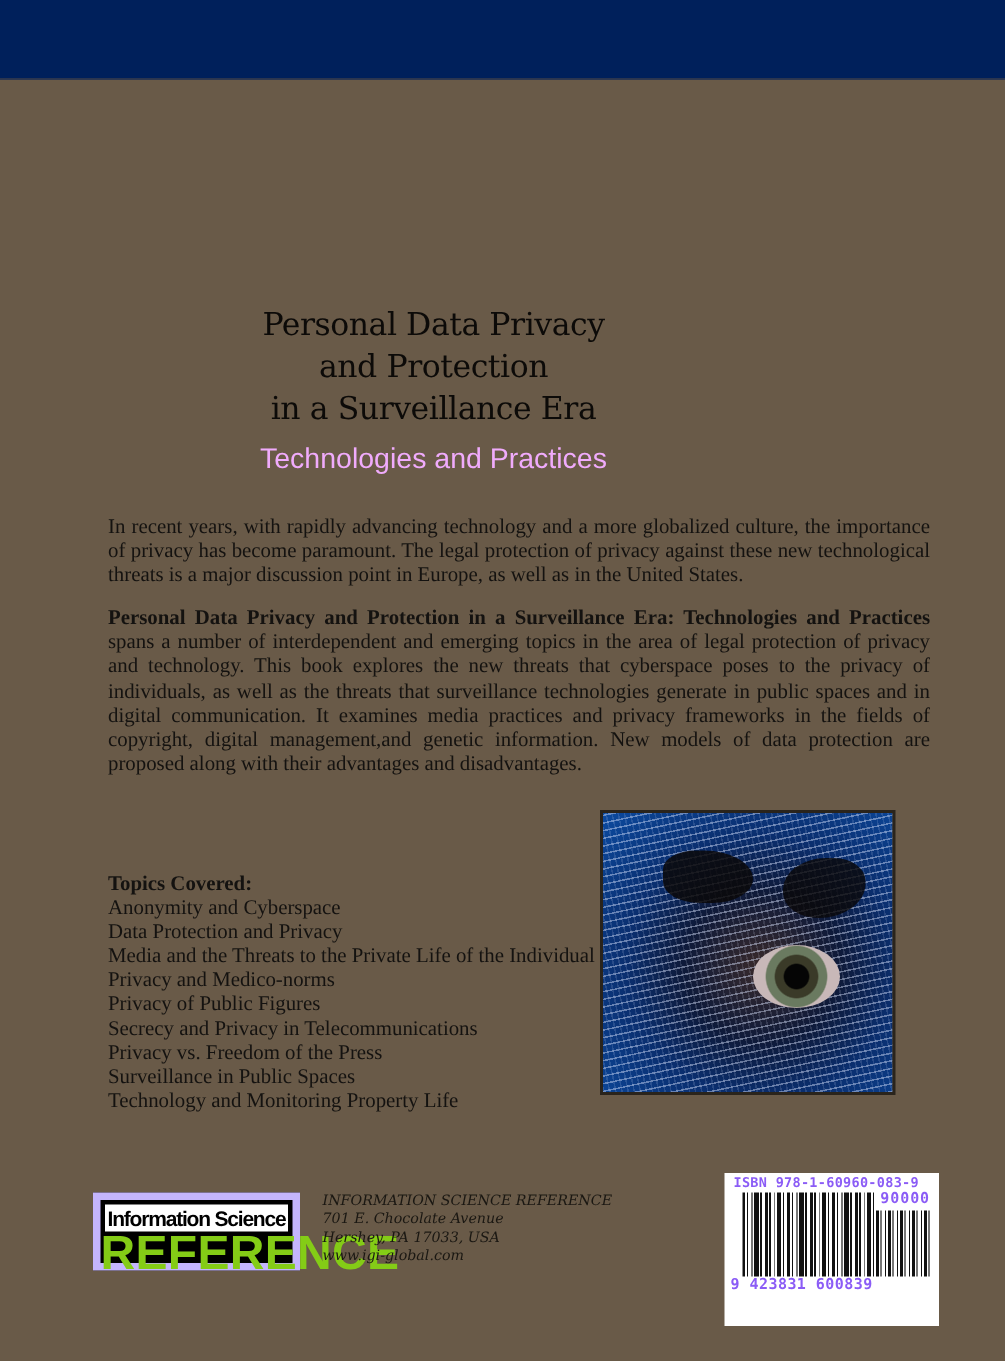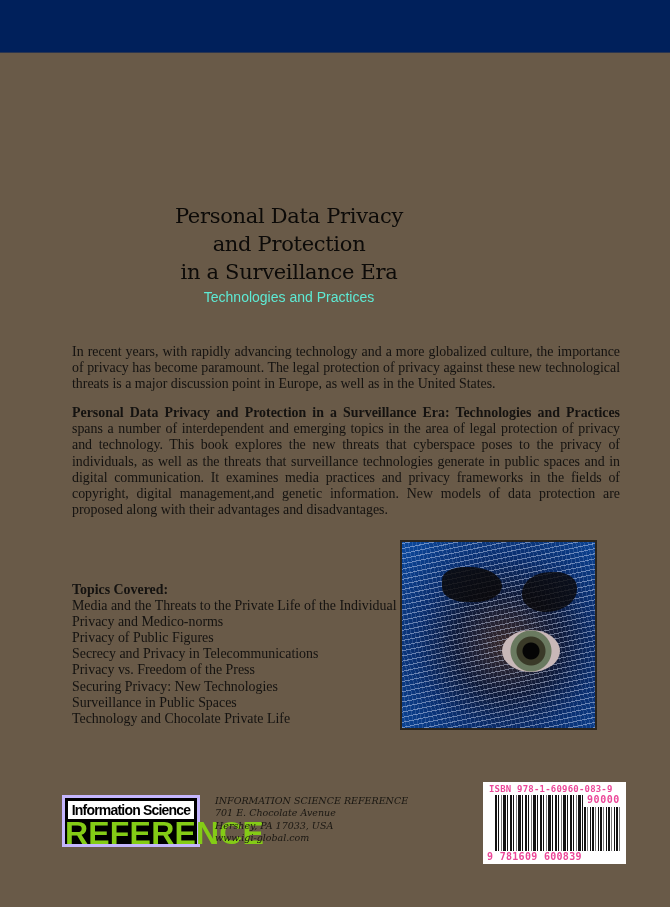--- a/index.html
+++ b/index.html
@@ -21,24 +21,24 @@
     }
     .title-line {
       font-family: "DejaVu Serif", serif;
       font-size: 21px;
       line-height: 28px;
       color: #0c0a08;
       letter-spacing: -0.3px;
     }
     .subtitle {
       font-family: "Liberation Sans", sans-serif;
-      font-size: 14px;
+      font-size: 19px;
       line-height: 22px;
-      color: #5eead4;
-      margin-top: 0;
+      color: #f0abfc;
+      margin-top: 10px;
     }
     .para {
       position: absolute; left: 72px; width: 548px;
       font-size: 13.9px;
       line-height: 16.2px;
       color: #141210;
       text-align: justify;
     }
     .para1 { top: 344px; }
     .para2 { top: 405px; }
@@ -70,45 +70,45 @@
       background: #0a0808; border-radius: 55% 40% 60% 45%; opacity: 0.8;
     }
     .cover-art .eye {
       position: absolute; left: 100px; top: 88px; width: 58px; height: 42px;
       border-radius: 50%;
       background: radial-gradient(circle at 50% 50%, #050505 0 8px, #3a3a28 9px 14px, #6a7a60 15px 20px, #c8b8b8 21px 29px);
     }
     .logo {
       position: absolute; left: 62px; top: 795px; width: 138px; height: 52px;
       background: #000;
-      border: 3px solid #c4b5fd;
+      border: 5px solid #c4b5fd;
       font-family: "Liberation Sans", sans-serif;
       text-align: center;
     }
     .logo-top {
       background: #fff; color: #000;
       margin: 3px 3px 0 3px;
       font-weight: bold; font-size: 14px; line-height: 18px;
       letter-spacing: -0.8px;
     }
     .logo-bottom {
       color: #84cc16; font-weight: bold; font-size: 32px; line-height: 28px;
       letter-spacing: 0.2px;
     }
     .publisher {
       position: absolute; left: 215px; top: 795px;
       font-family: "DejaVu Serif", serif;
       font-size: 9.5px; line-height: 12.3px; color: #1a1712; font-style: italic;
     }
     .publisher .name { letter-spacing: 0px; }
     .isbn-box {
-      position: absolute; left: 483px; top: 782px; width: 143px; height: 82px;
+      position: absolute; left: 483px; top: 782px; width: 143px; height: 102px;
       background: #fff;
       font-family: "DejaVu Sans Mono", monospace;
-      color: #ec4899;
+      color: #8b5cf6;
     }
     .isbn-text {
       position: absolute; left: 6px; top: 2px; font-size: 9px; font-weight: bold; letter-spacing: 0.2px;
     }
     .price-text {
       position: absolute; right: 6px; top: 12px; font-size: 10px; font-weight: bold; letter-spacing: 0.6px; padding-left: 36px;
     }
     .barcode-main {
       position: absolute; left: 12px; top: 13px; width: 88px; height: 56px;
       background: repeating-linear-gradient(90deg,
@@ -136,28 +136,29 @@
   <div class="title-line">in a Surveillance Era</div>
   <div class="subtitle">Technologies and Practices</div>
 </div>
 
 <div class="para para1">In recent years, with rapidly advancing technology and a more globalized culture, the importance of privacy has become paramount. The legal protection of privacy against these new technological threats is a major discussion point in Europe, as well as in the United States.</div>
 
 <div class="para para2"><b>Personal Data Privacy and Protection in a Surveillance Era: Technologies and Practices</b><span> spans a number of interdependent and emerging topics in the area of legal protection of privacy and technology. This book explores the new threats that cyberspace poses to the privacy of individuals, as well as the threats that surveillance technologies generate in public spaces and in digital communication. It examines media practices and privacy frameworks in the fields of copyright, digital management,and genetic information. New models of data protection are proposed along with their advantages and disadvantages.</span></div>
 
 <div class="topics">
   <div class="topics-heading">Topics Covered:</div>
+  <div>Anonymity and Cyberspace</div>
+  <div>Data Protection and Privacy</div>
   <div>Media and the Threats to the Private Life of the Individual</div>
   <div>Privacy and Medico-norms</div>
   <div>Privacy of Public Figures</div>
   <div>Secrecy and Privacy in Telecommunications</div>
   <div>Privacy vs. Freedom of the Press</div>
-  <div>Securing Privacy: New Technologies</div>
   <div>Surveillance in Public Spaces</div>
-  <div>Technology and Chocolate Private Life</div>
+  <div>Technology and Monitoring Property Life</div>
 </div>
 
 <div class="cover-art" title="Eye surrounded by binary digits on blue background">
   <div class="binary"></div>
   <div class="shadow1"></div>
   <div class="shadow2"></div>
   <div class="eye"></div>
 </div>
 
 <div class="logo">
@@ -170,14 +171,14 @@
   <div>701 E. Chocolate Avenue</div>
   <div>Hershey, PA 17033, USA</div>
   <div>www.igi-global.com</div>
 </div>
 
 <div class="isbn-box">
   <div class="isbn-text">ISBN 978-1-60960-083-9</div>
   <div class="price-text">90000</div>
   <div class="barcode-main"></div>
   <div class="barcode-addon"></div>
-  <div class="barcode-digits">9 781609 600839</div>
+  <div class="barcode-digits">9 423831 600839</div>
 </div>
 
 </body></html>

